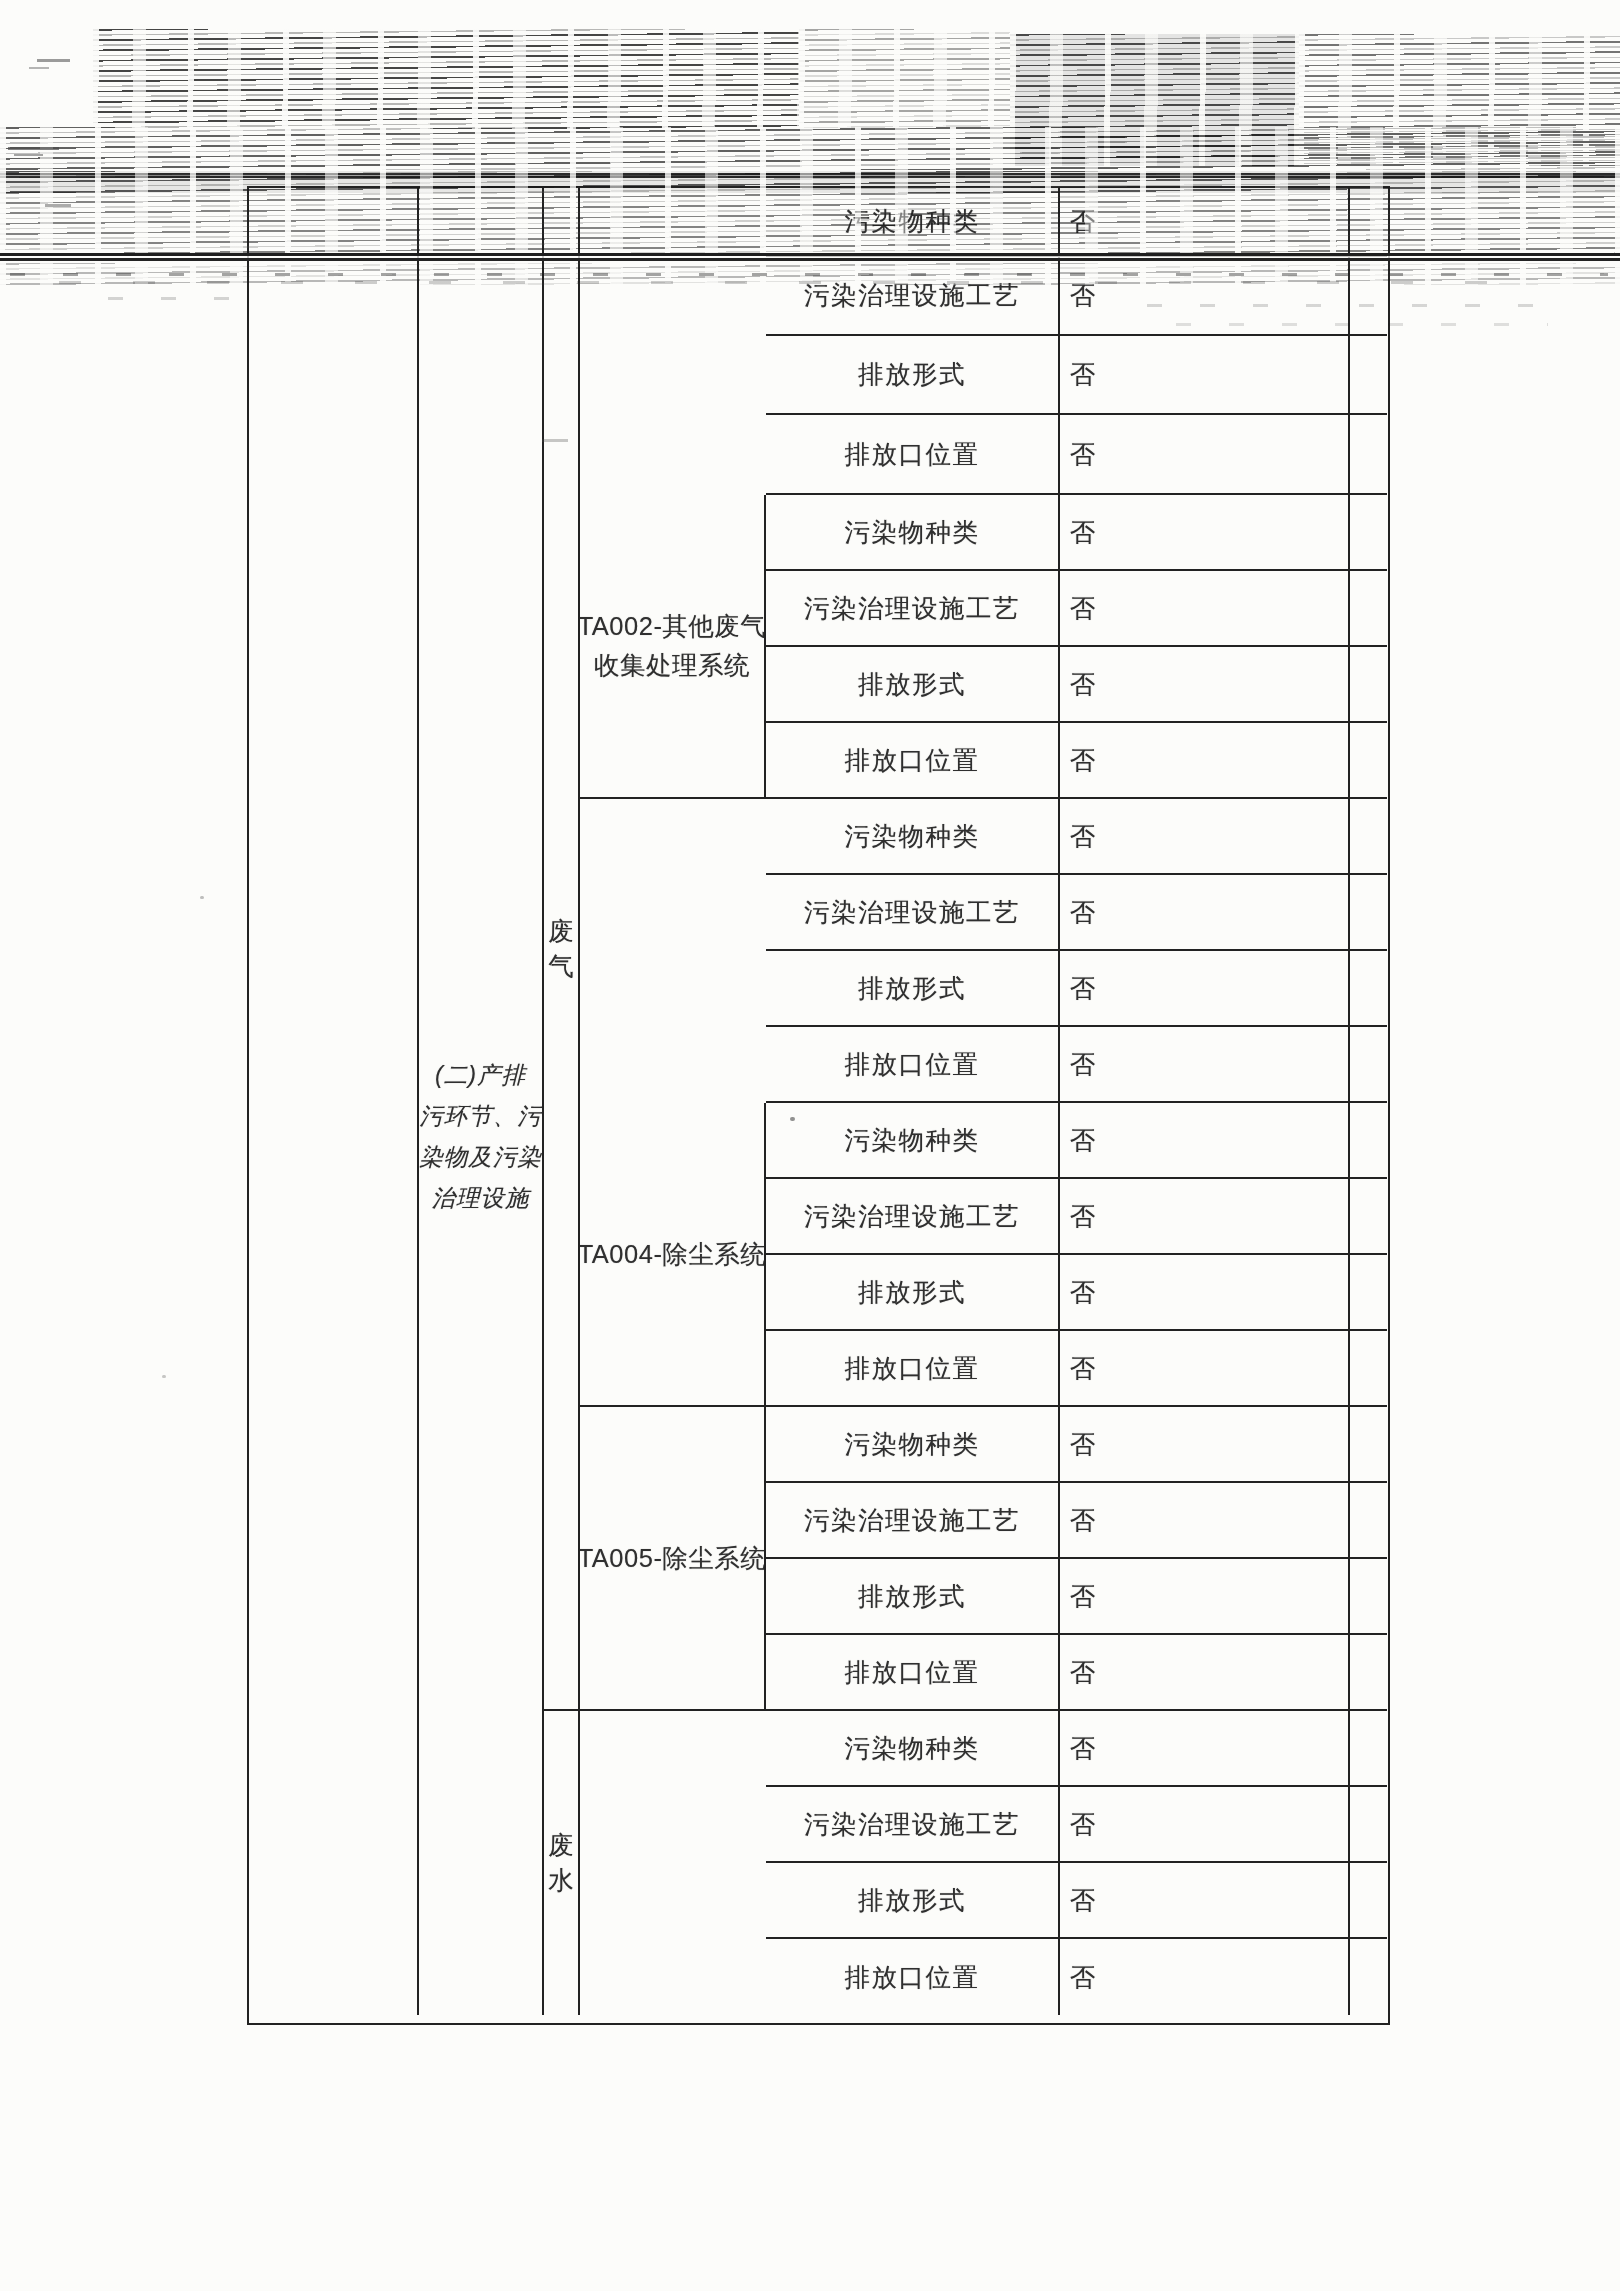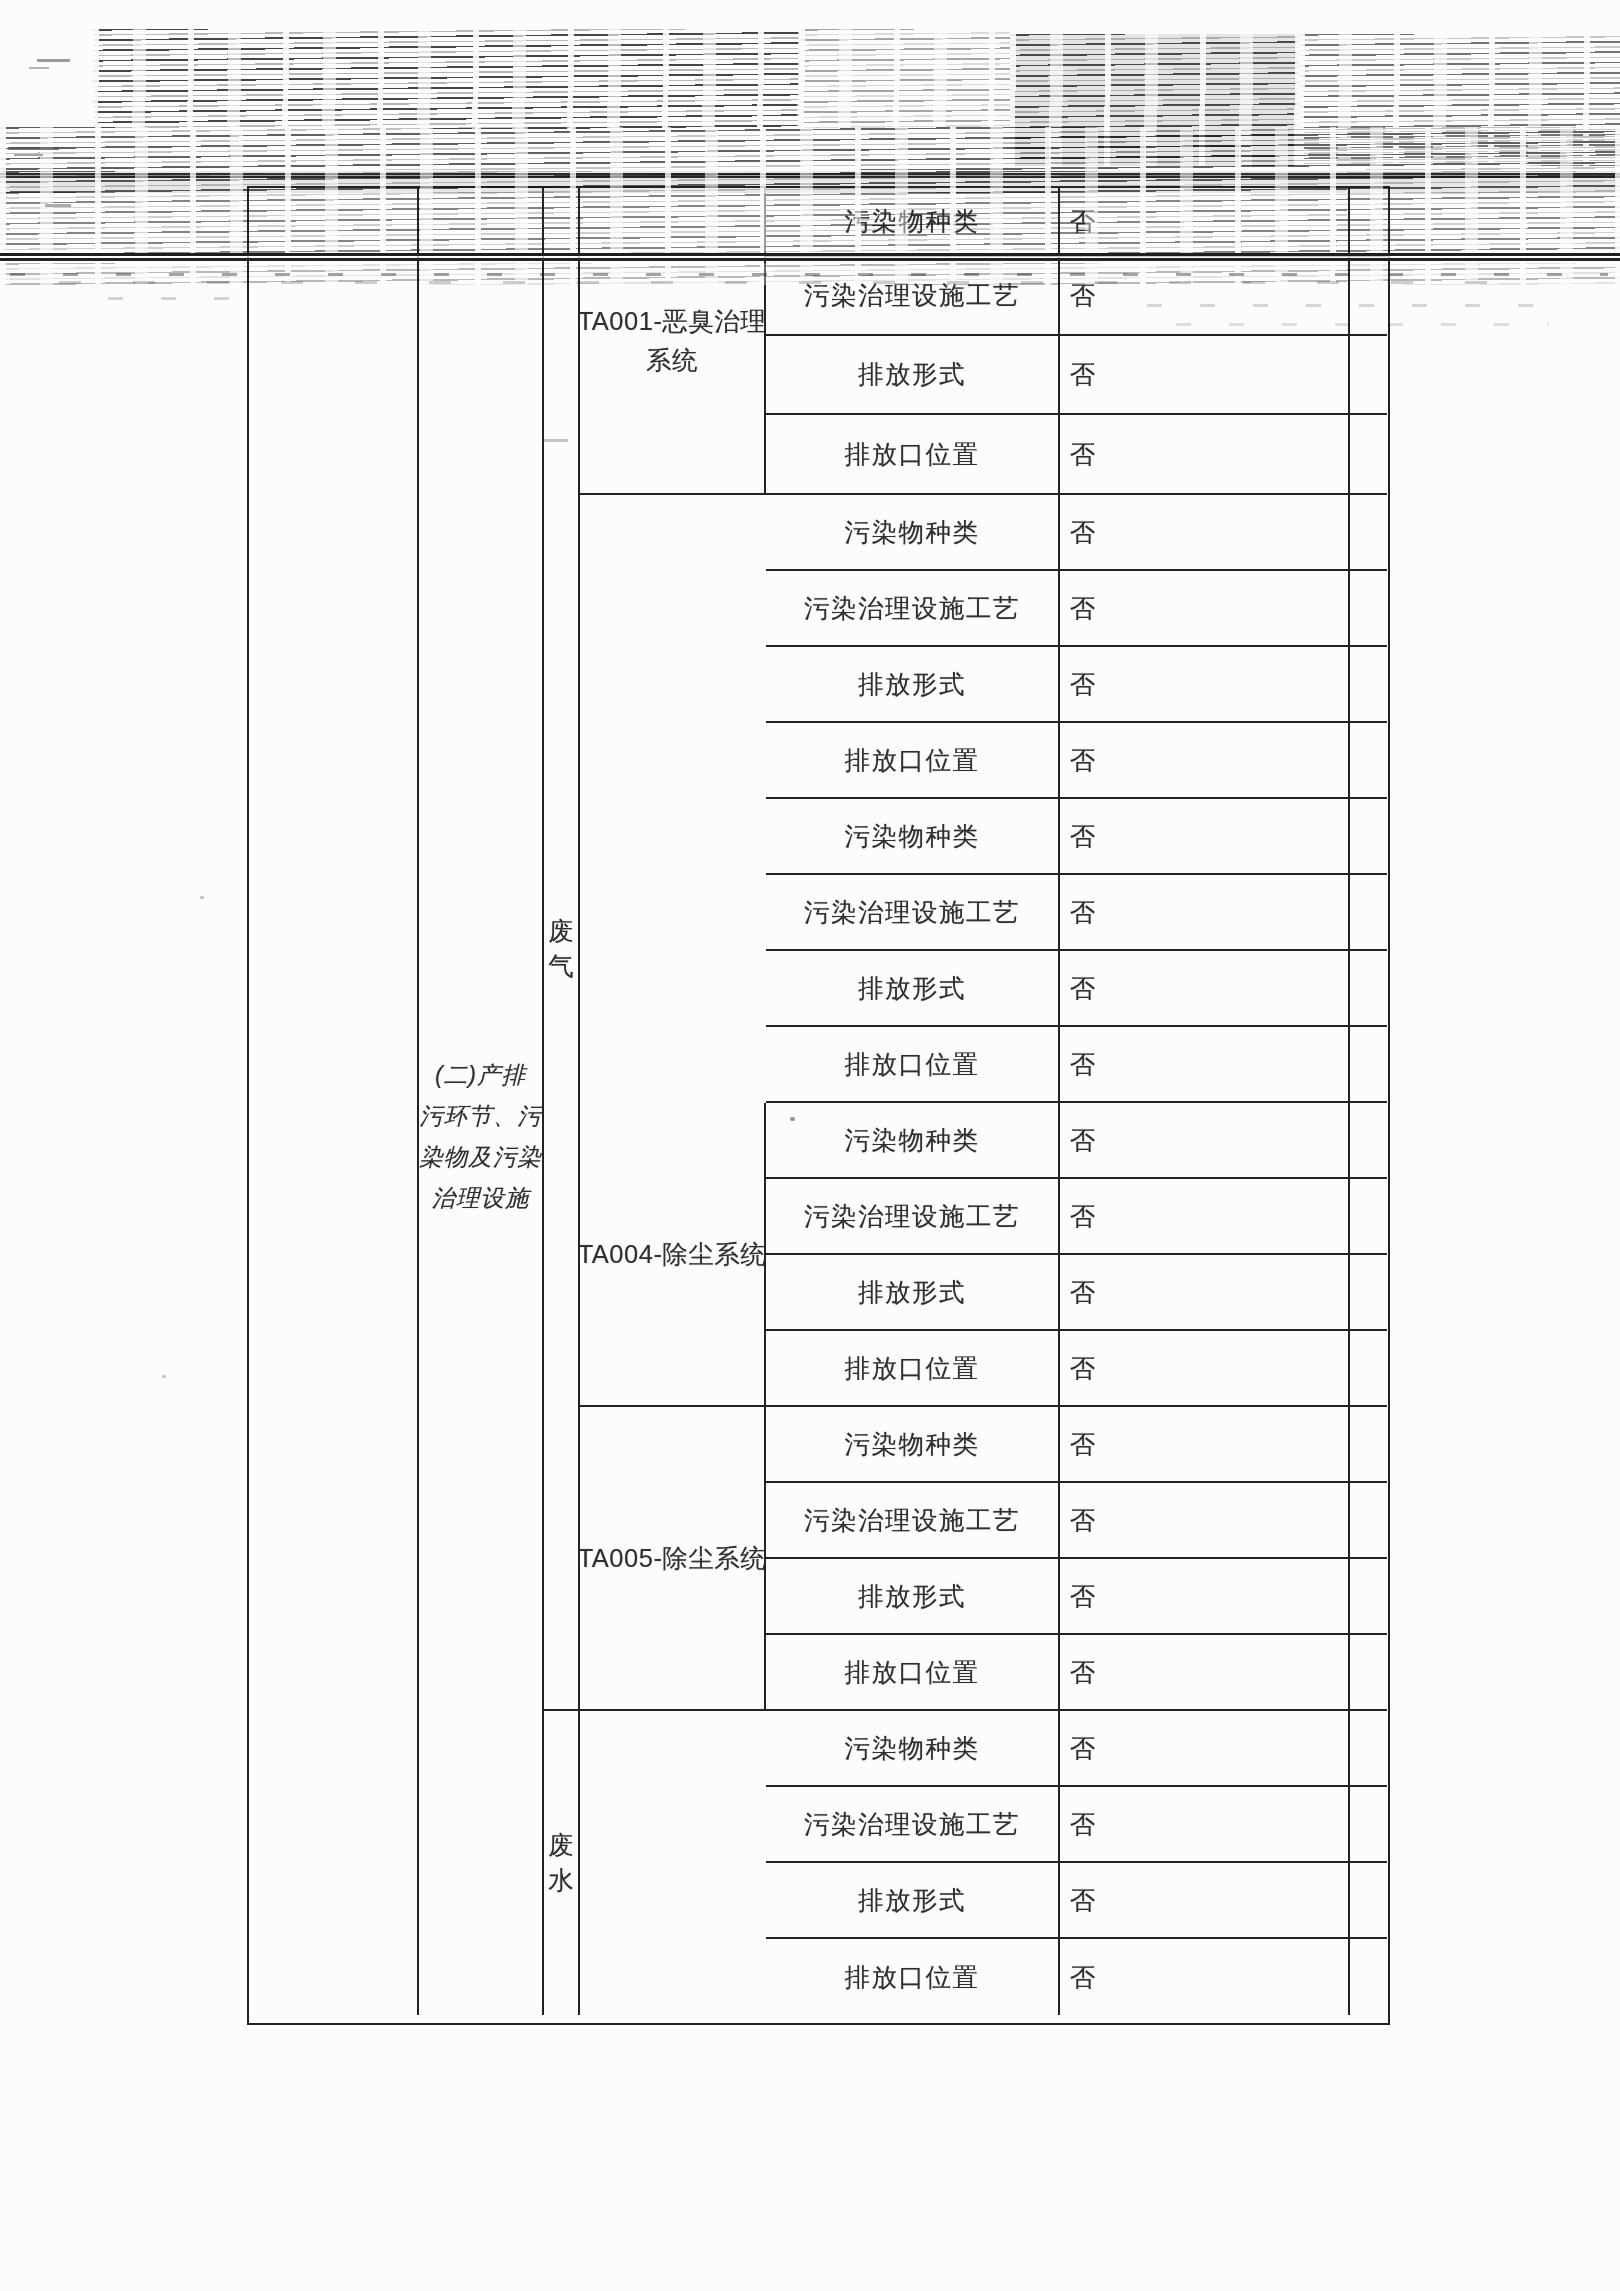--- a/index.html
+++ b/index.html
@@ -100,24 +100,20 @@
       </div>
     </div>
 
     <div class="cell br bb mediumCell" style="grid-column:3;grid-row:1/21;">
       <span>废气</span>
     </div>
     <div class="cell br mediumCell" style="grid-column:3;grid-row:21/25;">
       <span>废水</span>
     </div>
 
-  <div class="cell br dcell bb3" style="grid-area: 1 / 4 / 5;">
-        <div>TA001-恶臭治理</div>
-        <div>系统</div>
-      </div>
       <div class="cell br bb" style="grid-area: 1 / 5 / 2;">
         <span class="lbl">污染物种类</span>
       </div>
       <div class="cell br valcell bb" style="grid-area: 1 / 6 / 2;">
         <span class="val">否</span>
       </div>
       <div class="cell bb" style="grid-area: 1 / 7 / 2;"></div>
       <div class="cell br bb" style="grid-area: 2 / 5 / 3;">
         <span class="lbl">污染治理设施工艺</span>
       </div>
@@ -132,20 +128,24 @@
         <span class="val">否</span>
       </div>
       <div class="cell bb" style="grid-area: 3 / 7 / 4;"></div>
       <div class="cell br bb" style="grid-area: 4 / 5 / 5;">
         <span class="lbl">排放口位置</span>
       </div>
       <div class="cell br valcell bb" style="grid-area: 4 / 6 / 5;">
         <span class="val">否</span>
       </div>
       <div class="cell bb" style="grid-area: 4 / 7 / 5;"></div>
+      <div class="cell br dcell bb3" style="grid-area: 5 / 4 / 9;">
+        <div>TA002-其他废气</div>
+        <div>收集处理系统</div>
+      </div>
       <div class="cell br bb" style="grid-area: 5 / 5 / 6;">
         <span class="lbl">污染物种类</span>
       </div>
       <div class="cell br valcell bb" style="grid-area: 5 / 6 / 6;">
         <span class="val">否</span>
       </div>
       <div class="cell bb" style="grid-area: 5 / 7 / 6;"></div>
       <div class="cell br bb" style="grid-area: 6 / 5 / 7;">
         <span class="lbl">污染治理设施工艺</span>
       </div>

